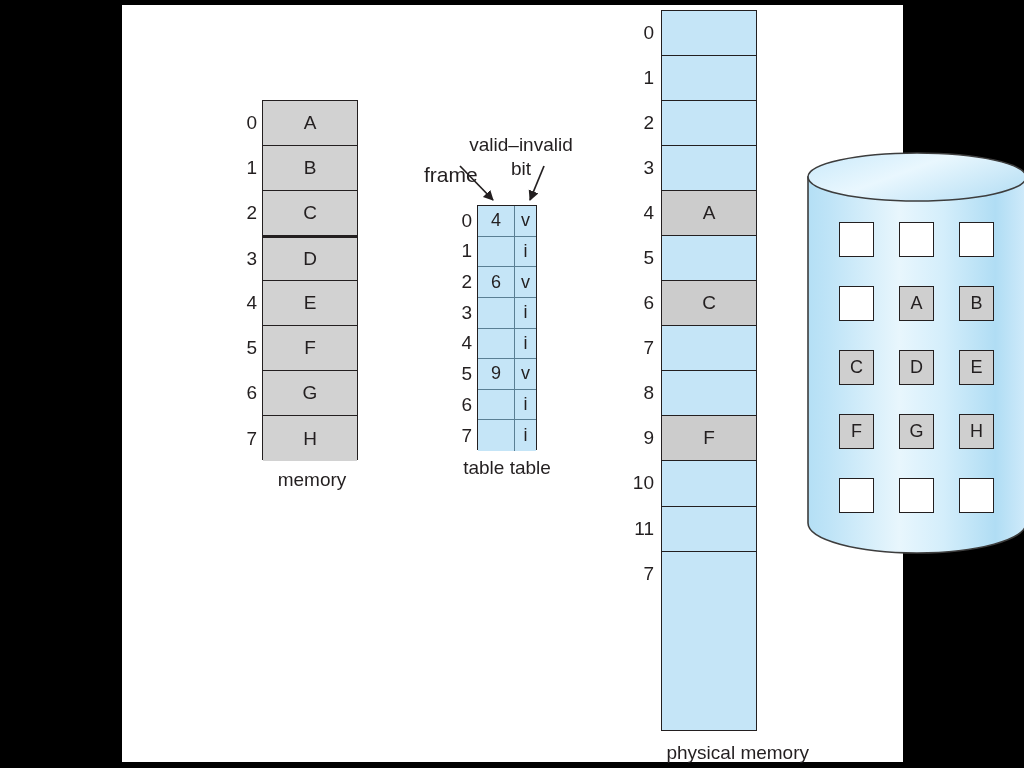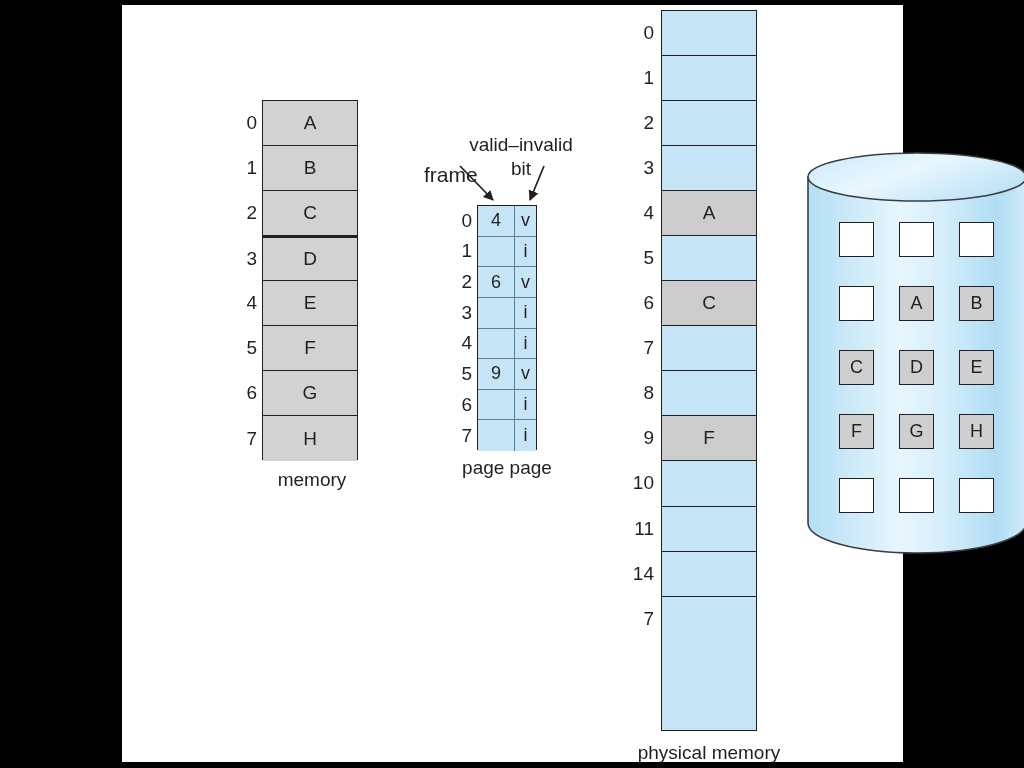--- a/index.html
+++ b/index.html
@@ -138,21 +138,21 @@
     position: absolute;
     left: -38px; top: 50%;
     transform: translateY(-50%);
     font-size: 19px; color: #231f20;
     width: 30px; text-align: right;
   }
   #physical-memory-label {
     position: absolute;
     left: 487px; top: 737px;
     width: 200px;
-    text-align: center;
+    text-align: right;
     font-size: 19px; color: #231f20;
   }
 
   
   #disk { position: absolute; left: 680px; top: 140px; width: 230px; height: 420px; }
   #disk svg { position: absolute; left: 0; top: 0; }
   .disk-block {
     position: absolute;
     width: 35px; height: 35px;
     border: 1.4px solid #231f20;
@@ -256,21 +256,21 @@
           <span class="pt-index">6</span>
           <div class="pt-frame"></div>
           <div class="pt-bit">i</div>
         </div>
         <div class="pt-row">
           <span class="pt-index">7</span>
           <div class="pt-frame"></div>
           <div class="pt-bit">i</div>
         </div>
       </div>
-    <div id="page-table-label">page page</div>
+    <div id="page-table-label">table table</div>
 
     <div id="physical-memory">
         <div class="pm-cell">
           <span class="pm-index">0</span>
           <span></span>
         </div>
         <div class="pm-cell">
           <span class="pm-index">1</span>
           <span></span>
         </div>
@@ -305,24 +305,20 @@
         <div class="pm-cell filled">
           <span class="pm-index">9</span>
           <span>F</span>
         </div>
         <div class="pm-cell">
           <span class="pm-index">10</span>
           <span></span>
         </div>
         <div class="pm-cell">
           <span class="pm-index">11</span>
-          <span></span>
-        </div>
-        <div class="pm-cell">
-          <span class="pm-index">14</span>
           <span></span>
         </div>
         <div class="pm-cell">
           <span class="pm-index">7</span>
           <span></span>
         </div>
       </div>
     <div id="physical-memory-label">physical memory</div>
 
     <div id="disk">

